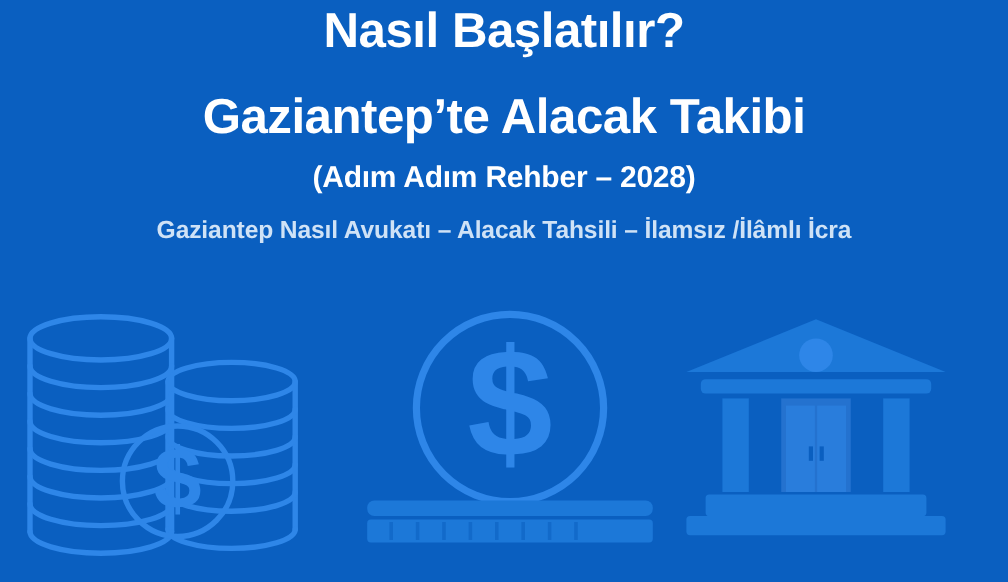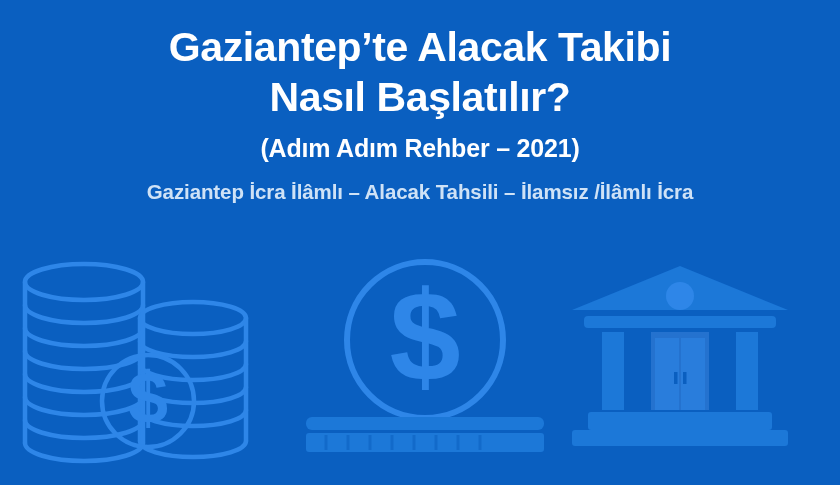--- a/index.html
+++ b/index.html
@@ -142,19 +142,19 @@
       <rect x="681" y="338" width="24" height="72" fill="#2E86E8" opacity="0.55"></rect>
       <rect x="674" y="372" width="3.5" height="12" fill="#0A5FC0"></rect>
       <rect x="683" y="372" width="3.5" height="12" fill="#0A5FC0"></rect>
 
       <rect x="588" y="412" width="184" height="18" rx="3"></rect>
       <rect x="572" y="430" width="216" height="16" rx="3"></rect>
     </g>
   </svg>
 
   <div id="text-layer">
+    <div class="title-line" id="title-line-2">Nasıl Başlatılır?</div>
     <div class="title-line" id="title-line-1">Gaziantep’te Alacak Takibi</div>
-    <div class="title-line" id="title-line-2">Nasıl Başlatılır?</div>
-    <div id="subtitle">(Adım Adım Rehber – 2021)</div>
-    <div class="desc-line" id="desc-line-1">Gaziantep İcra İlâmlı – Alacak Tahsili – İlamsız /İlâmlı İcra</div>
+    <div id="subtitle">(Adım Adım Rehber – 2028)</div>
+    <div class="desc-line" id="desc-line-1">Gaziantep Nasıl Avukatı – Alacak Tahsili – İlamsız /İlâmlı İcra</div>
   </div>
 
 </div>
 
 </body></html>

